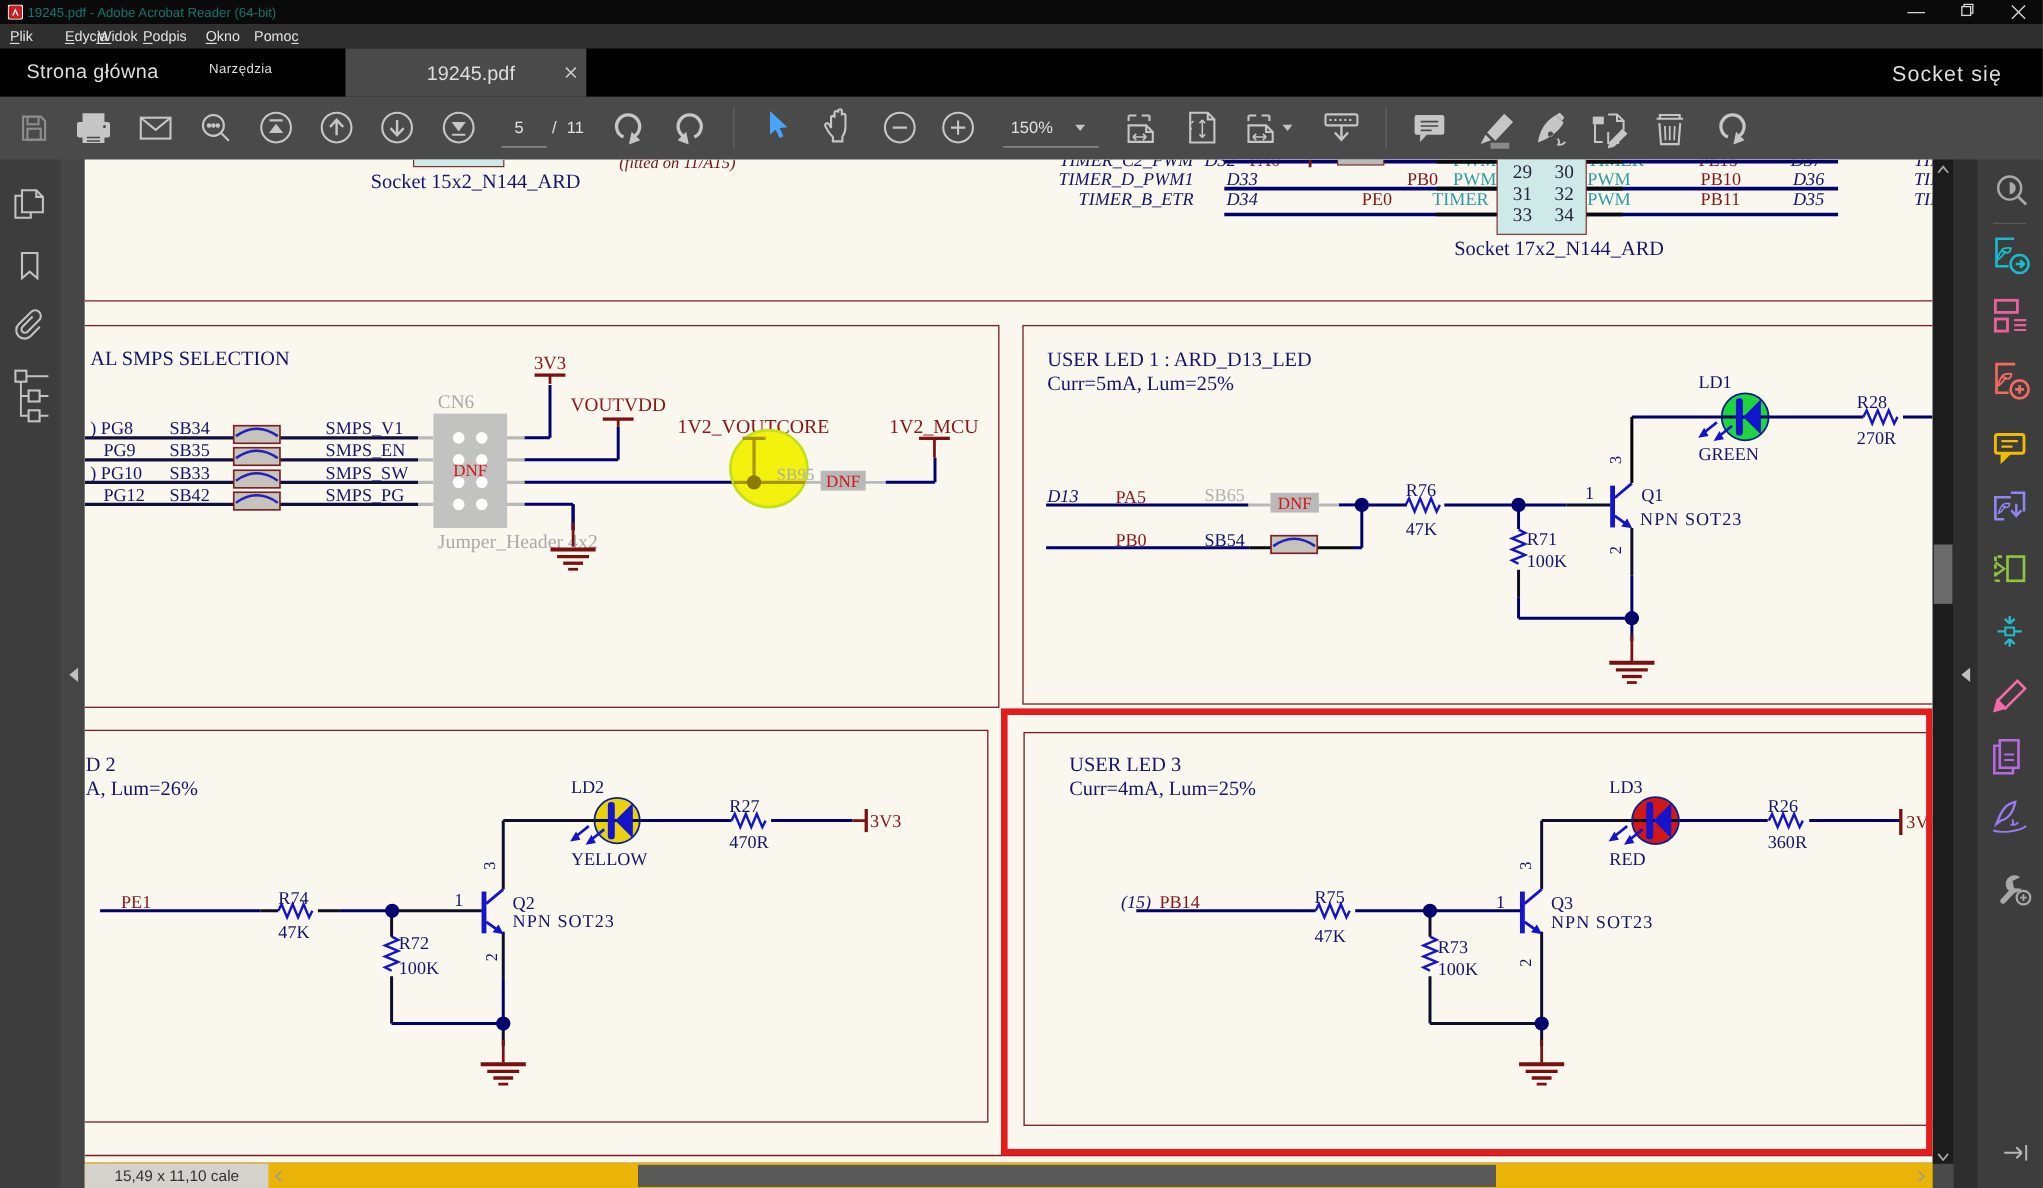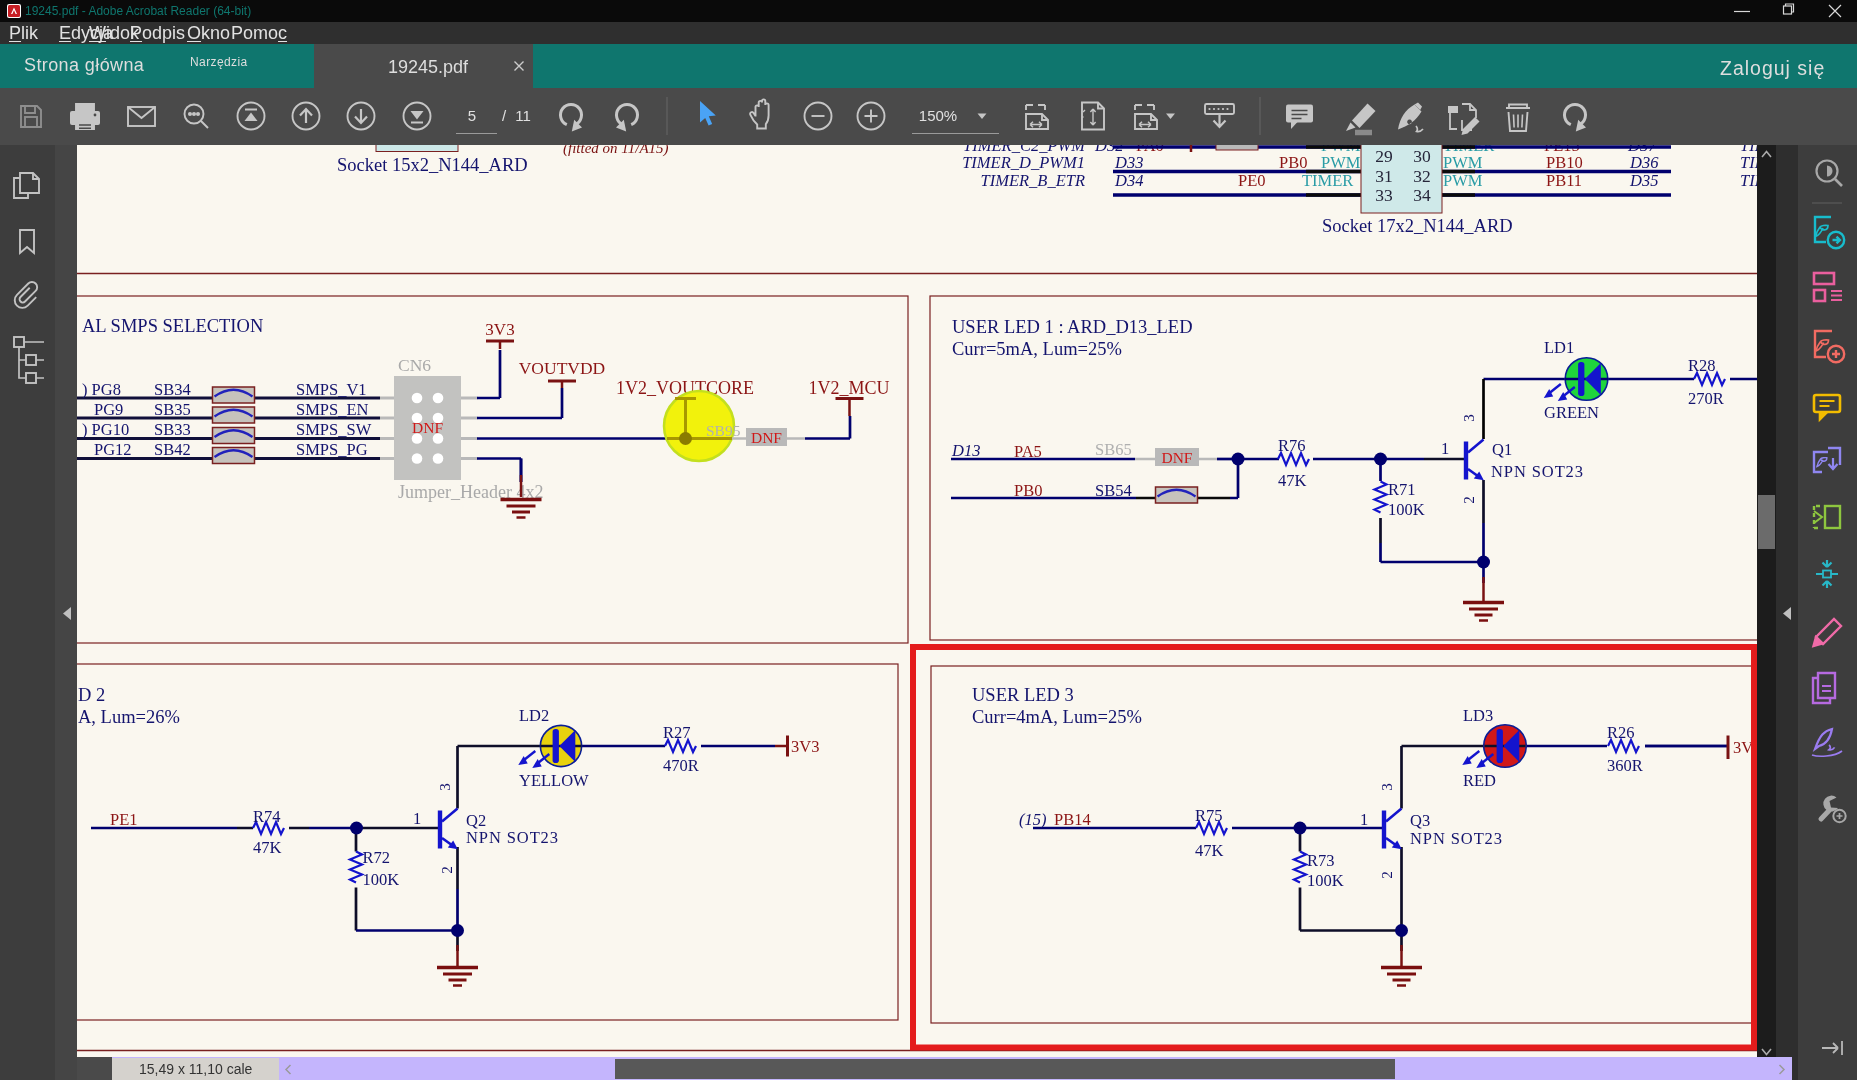--- a/index.html
+++ b/index.html
@@ -1,31 +1,31 @@
 <!DOCTYPE html>
 <html><head>
 <meta charset="utf-8">
 <style>
   html,body{margin:0;padding:0;width:1857px;height:1080px;overflow:hidden;background:#4a4a4a;
     font-family:"Liberation Sans",sans-serif;}
   .abs{position:absolute;}
   #titlebar{position:absolute;left:0;top:0;width:1857px;height:22px;background:#0a0a0a;color:#0f766e;
     font-size:13px;line-height:22px;}
   #menubar{position:absolute;left:0;top:22px;width:1857px;height:22px;background:#2f2f2f;color:#e2e2e2;
-    font-size:18px;line-height:22px;}
+    font-size:13px;line-height:22px;}
   #menubar span{margin:0;}
-  #tabbar{position:absolute;left:0;top:44px;width:1857px;height:44px;background:#0f766e;color:#dedede;}
+  #tabbar{position:absolute;left:0;top:44px;width:1857px;height:44px;background:#000000;color:#dedede;}
   #toolbar{position:absolute;left:0;top:88px;width:1857px;height:57px;background:#4a4a4a;}
   #leftbar{position:absolute;left:0;top:145px;width:55px;height:935px;background:#3d3d3d;}
   #lmargin{position:absolute;left:55px;top:145px;width:22px;height:935px;background:#454545;}
   #page{position:absolute;left:77px;top:145px;width:1680px;height:912px;background:#faf7ef;overflow:hidden;}
   #vscroll{position:absolute;left:1757px;top:145px;width:19px;height:913px;background:#1c1c1c;}
   #rmargin{position:absolute;left:1776px;top:145px;width:22px;height:935px;background:#2e2e2e;}
   #rightbar{position:absolute;left:1798px;top:145px;width:59px;height:935px;background:#3d3d3d;}
-  #statusbar{position:absolute;left:77px;top:1057px;width:1680px;height:23px;background:#c4b5fd;margin-left:35px;}
+  #statusbar{position:absolute;left:77px;top:1057px;width:1680px;height:23px;background:#eab308;}
   .ut{text-decoration:underline;text-underline-offset:2px;}
 </style>
 </head>
 <body>
 <div id="titlebar">
   <svg class="abs" style="left:7px;top:4px" width="14" height="14" viewBox="0 0 14 14">
     <rect x="0" y="0" width="14" height="14" rx="2" fill="#fff"></rect>
     <rect x="1" y="1" width="12" height="12" rx="1.5" fill="#c81f25"></rect>
     <path d="M4 10 L7 3.5 L10 10 L8.6 10 L7 6.2 L5.4 10 Z" fill="#fff"></path>
   </svg>
@@ -52,21 +52,21 @@
   <span style="position:absolute;left:190px;top:11px;font-size:12px;letter-spacing:0.4px">Narzędzia</span>
   <div style="position:absolute;left:314px;top:0;width:219px;height:44px;background:#4a4a4a"></div>
   <span style="position:absolute;left:388px;top:13px;font-size:18px">19245.pdf</span>
   <svg class="abs" style="left:512px;top:15px" width="14" height="14" viewBox="0 0 14 14">
     <path d="M2.5 2.5 L11.5 11.5 M11.5 2.5 L2.5 11.5" stroke="#cccccc" stroke-width="1.4"></path>
   </svg>
   <svg class="abs" style="left:1659px;top:52px" width="27" height="27" viewBox="0 0 27 27">
     <circle cx="13.5" cy="13.5" r="11.8" fill="none" stroke="#cfcfcf" stroke-width="2.2"></circle>
     <text x="13.5" y="19" text-anchor="middle" font-size="15" font-weight="bold" fill="#cfcfcf" font-family="Liberation Sans">?</text>
   </svg>
-  <span style="position:absolute;left:1720px;top:13px;font-size:19.5px;letter-spacing:1px">Zaloguj się</span>
+  <span style="position:absolute;left:1720px;top:13px;font-size:19.5px;letter-spacing:1px">Socket się</span>
 </div>
 <div id="toolbar">
 <svg width="1857" height="57" viewBox="0 0 1857 57">
   <g stroke="#8e8e8e" stroke-width="1.9" fill="none">
     <path d="M21 18 h16 l4 4 v17 h-20 z"></path>
     <path d="M25 18 v7 h10 v-7"></path>
     <rect x="25" y="29" width="12" height="10"></rect>
   </g>
   <g stroke="#c6c6c6" stroke-width="1.9" fill="none">
     <path d="M76 24 v-8 h18 v8" fill="#c6c6c6"></path>

